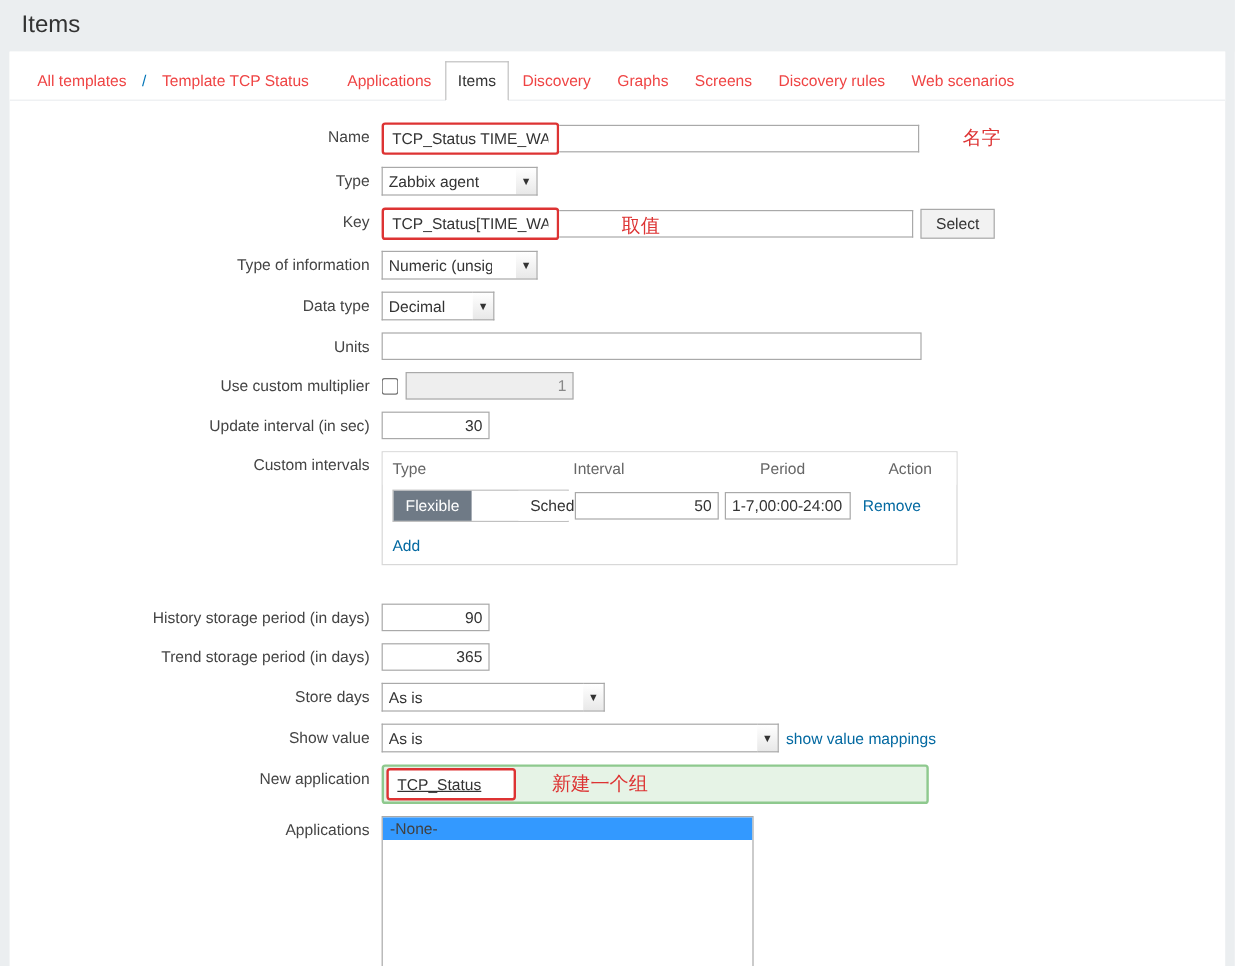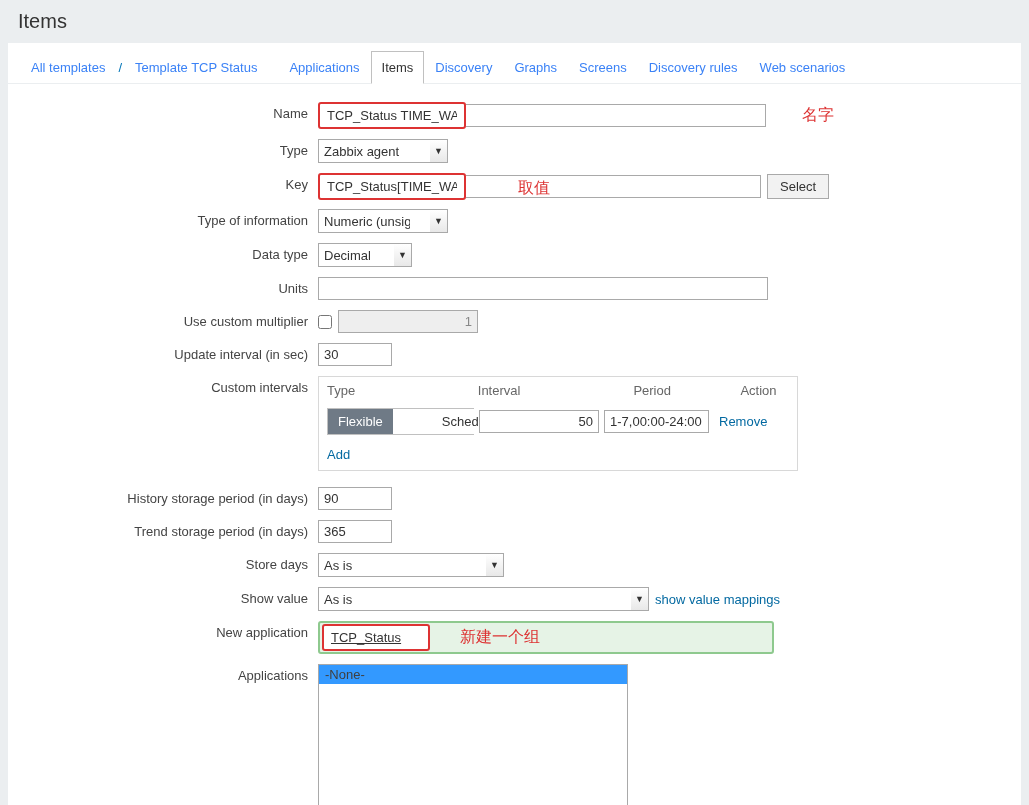--- a/index.html
+++ b/index.html
@@ -27,21 +27,21 @@
       padding: 0;
     }
     .tab-nav {
       display: flex;
       padding: 8px 12px 0 12px;
       border-bottom: 1px solid #ebeef0;
       background: #fff;
       align-items: flex-end;
     }
     .tab-link {
-      color: #3b82f6;
+      color: #ef4444;
       text-decoration: none;
       padding: 8px 10px;
       font-size: 13px;
       cursor: pointer;
       border: 1px solid transparent;
       border-bottom: none;
     }
     .tab-link.active {
       border: 1px solid #c0c0c0;
       border-bottom: 1px solid #fff;
@@ -86,21 +86,22 @@
       color: #888;
     }
     .wide-input {
       width: 450px;
     }
     .medium-select {
       width: 130px;
       height: 24px;
     }
     .small-input {
-      width: 74px;
+      width: 90px;
+      text-align: right;
     }
     .btn {
       border: 1px solid #a9a9a9;
       background: #f2f2f2;
       padding: 4px 12px;
       font-size: 13px;
       cursor: pointer;
       color: #333;
     }
     .red-box {
@@ -360,21 +361,21 @@
             <input type="text" class="period-input" value="1-7,00:00-24:00" style="">
             <a class="link" style="margin-left:10px">Remove</a>
           </div>
           <div class="add-row">
             <a class="link">Add</a>
           </div>
         </div>
       </div>
     </div>
 
-    <div class="form-row" style="margin-top:16px">
+    <div class="form-row" style="margin-top:32px">
       <label class="form-label">History storage period (in days)</label>
       <div class="form-control">
         <input type="text" class="small-input" value="90" style="">
       </div>
     </div>
 
     <div class="form-row">
       <label class="form-label">Trend storage period (in days)</label>
       <div class="form-control">
         <input type="text" class="small-input" value="365" style="">

